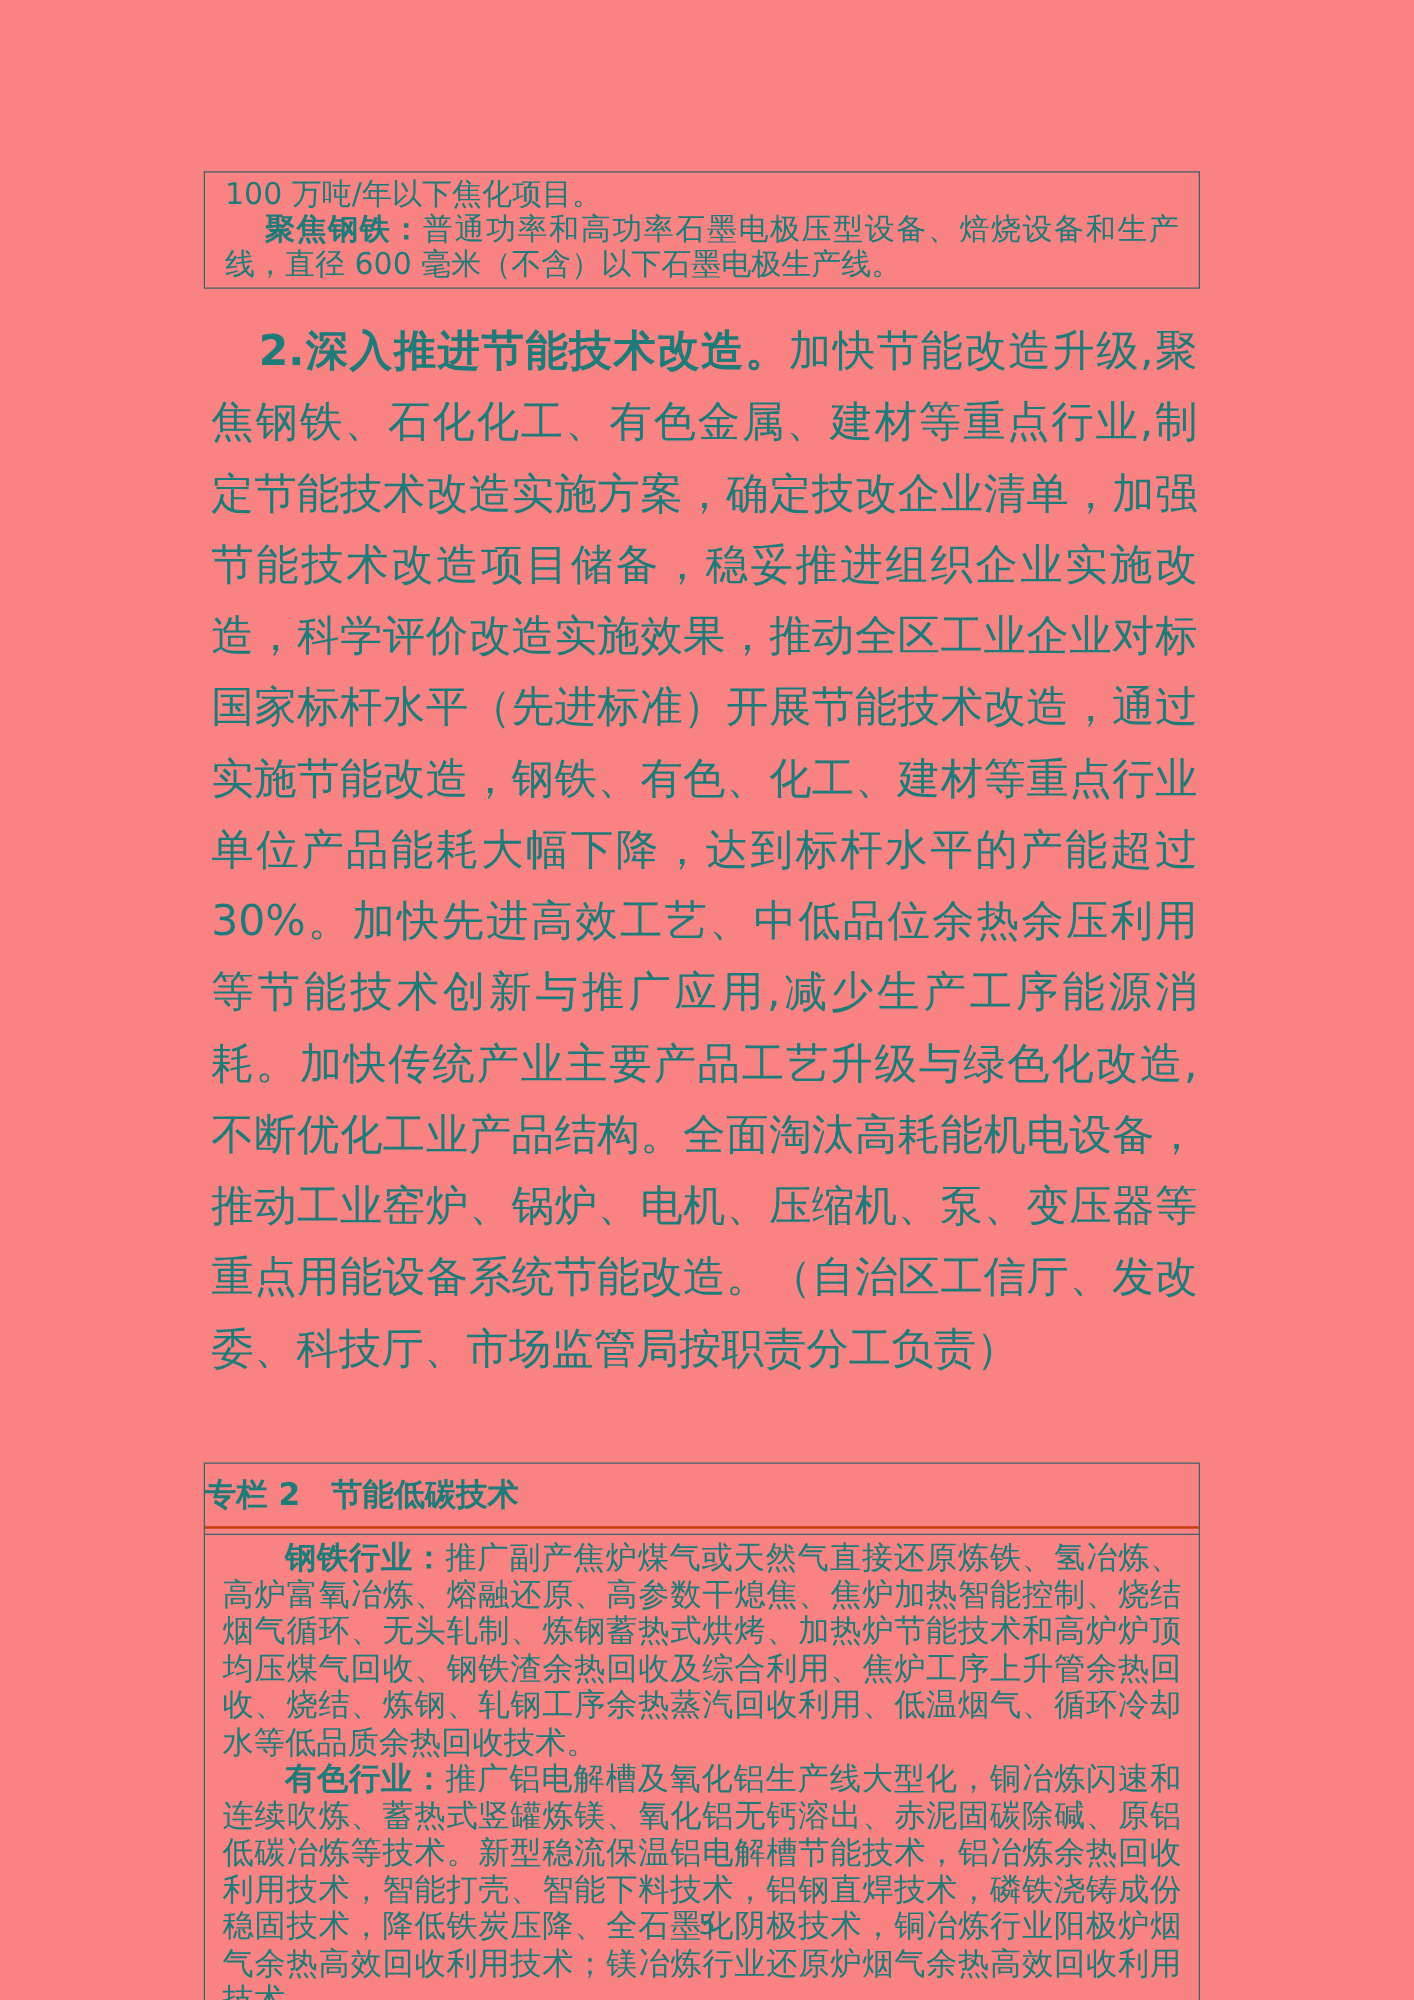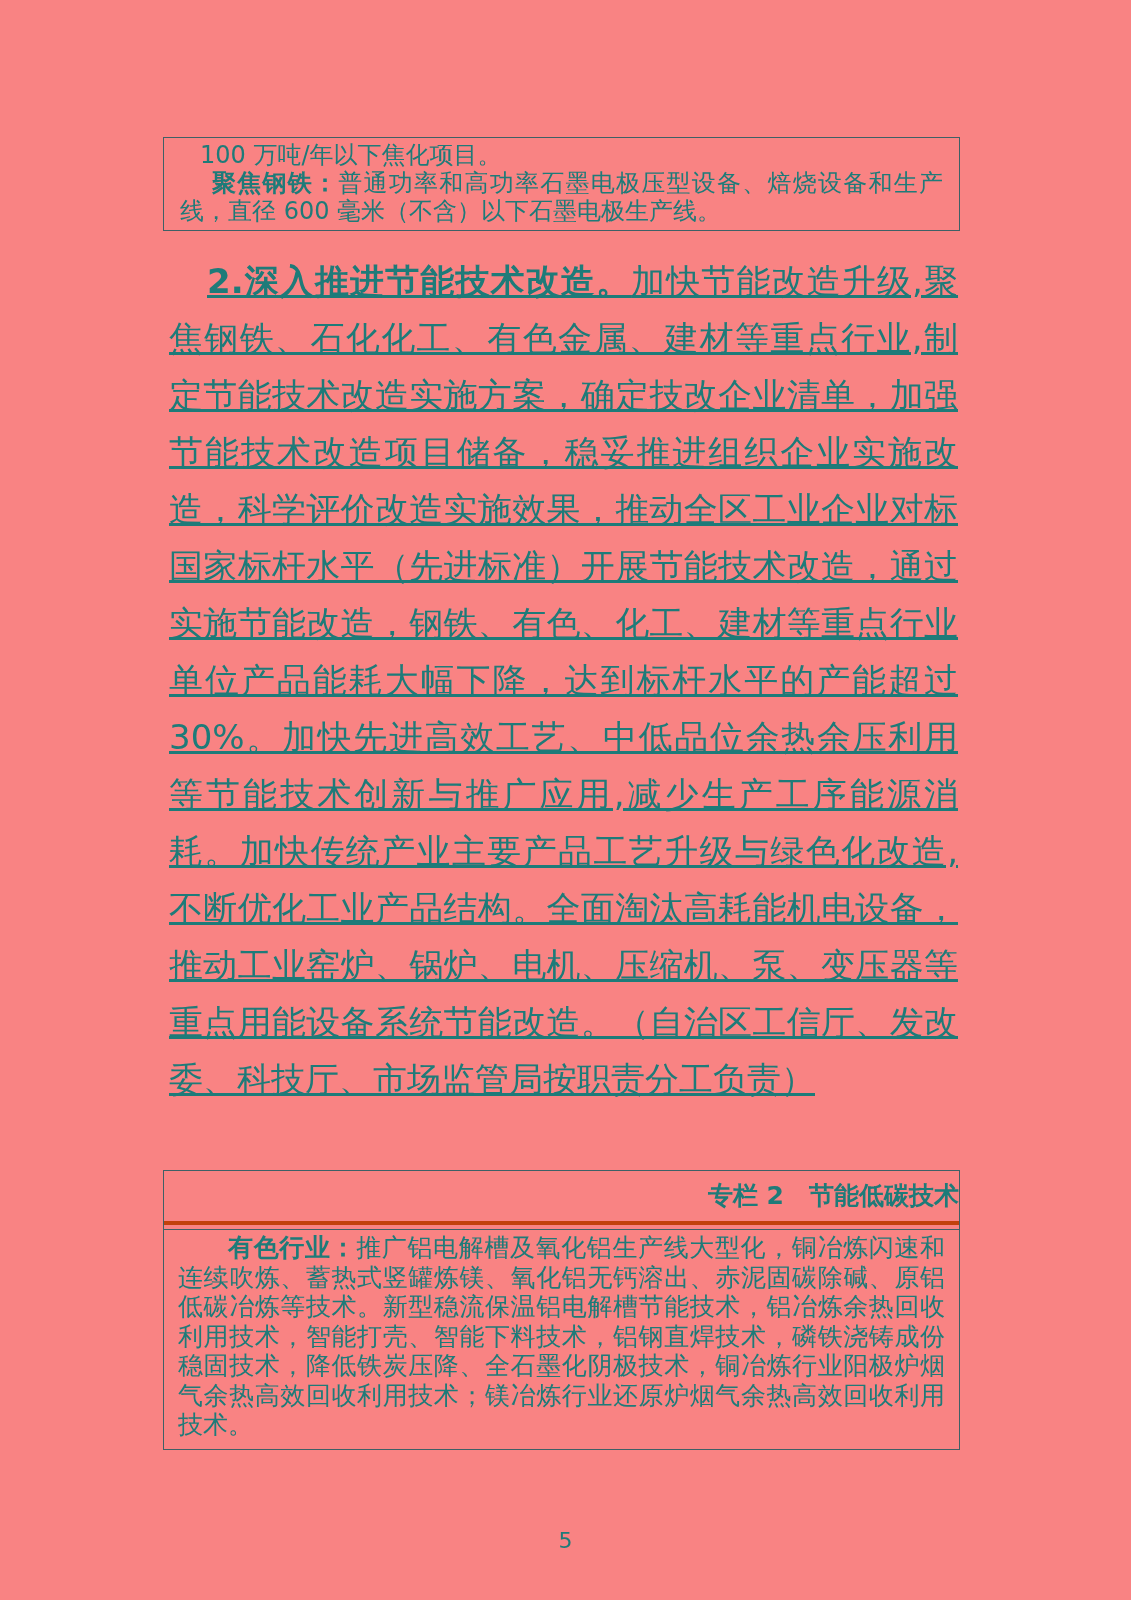--- a/index.html
+++ b/index.html
@@ -24,44 +24,43 @@
   .top-box {
     box-sizing: border-box;
     margin-top: 137px;
     border: 1px solid #3f6066;
     padding: 3px 16px 5px 16px;
     font-size: 24px;
     line-height: 28px;
     text-align: justify;
   }
   .top-box p { margin: 0; text-indent: 32px; }
-  .top-box p.no-indent { text-indent: 0; margin-left: 20px; }
+  .top-box p.no-indent { text-indent: 0; }
   .bold-label { font-weight: bold; }
   
   .main-para {
     margin: 22px 2px 0 6px;
     font-size: 34px;
     line-height: 57px;
     text-align: justify;
     text-indent: 38px;
-    text-decoration: underline;
   }
   .main-para .lead { font-weight: bold; }
   
   .column-box {
     box-sizing: border-box;
     margin-top: 62px;
     border: 1px solid #3f6066;
   }
   .column-header {
-    text-align: right;
+    text-align: left;
     font-weight: bold;
     font-size: 25px;
     padding: 8px 0 9px 0;
-    border-bottom: 4px solid #c2410c;
+    border-bottom: 2px solid #c2410c;
   }
   .column-body {
     border-top: 1px solid #3f6066;
     margin-top: 4px;
     padding: 3px 14px 9px 14px;
     font-size: 25px;
     line-height: 29.5px;
     text-align: justify;
   }
   .column-body p { margin: 0; text-indent: 2em; }
@@ -84,20 +83,21 @@
     <div class="top-box">
       <p class="no-indent"><span class="bold-label"></span><span>100 万吨/年以下焦化项目。</span></p>
       <p><span class="bold-label">聚焦钢铁：</span><span>普通功率和高功率石墨电极压型设备、焙烧设备和生产线，直径 600 毫米（不含）以下石墨电极生产线。</span></p>
     </div>
 
     <p class="main-para"><span class="lead">2.深入推进节能技术改造。</span><span>加快节能改造升级,聚焦钢铁、石化化工、有色金属、建材等重点行业,制定节能技术改造实施方案，确定技改企业清单，加强节能技术改造项目储备，稳妥推进组织企业实施改造，科学评价改造实施效果，推动全区工业企业对标国家标杆水平（先进标准）开展节能技术改造，通过实施节能改造，钢铁、有色、化工、建材等重点行业单位产品能耗大幅下降，达到标杆水平的产能超过30%。加快先进高效工艺、中低品位余热余压利用等节能技术创新与推广应用,减少生产工序能源消耗。加快传统产业主要产品工艺升级与绿色化改造,不断优化工业产品结构。全面淘汰高耗能机电设备，推动工业窑炉、锅炉、电机、压缩机、泵、变压器等重点用能设备系统节能改造。（自治区工信厅、发改委、科技厅、市场监管局按职责分工负责）</span></p>
 
     <div class="column-box">
       <div class="column-header">专栏 2　节能低碳技术</div>
       <div class="column-body">
+        <p><span class="bold-label">钢铁行业：</span><span>推广副产焦炉煤气或天然气直接还原炼铁、氢冶炼、高炉富氧冶炼、熔融还原、高参数干熄焦、焦炉加热智能控制、烧结烟气循环、无头轧制、炼钢蓄热式烘烤、加热炉节能技术和高炉炉顶均压煤气回收、钢铁渣余热回收及综合利用、焦炉工序上升管余热回收、烧结、炼钢、轧钢工序余热蒸汽回收利用、低温烟气、循环冷却水等低品质余热回收技术。</span></p>
         <p><span class="bold-label">有色行业：</span><span>推广铝电解槽及氧化铝生产线大型化，铜冶炼闪速和连续吹炼、蓄热式竖罐炼镁、氧化铝无钙溶出、赤泥固碳除碱、原铝低碳冶炼等技术。新型稳流保温铝电解槽节能技术，铝冶炼余热回收利用技术，智能打壳、智能下料技术，铝钢直焊技术，磷铁浇铸成份稳固技术，降低铁炭压降、全石墨化阴极技术，铜冶炼行业阳极炉烟气余热高效回收利用技术；镁冶炼行业还原炉烟气余热高效回收利用技术。</span></p>
       </div>
     </div>
 
   </div>
 
   <div class="page-number">5</div>
 </div>
 
 </body></html>

